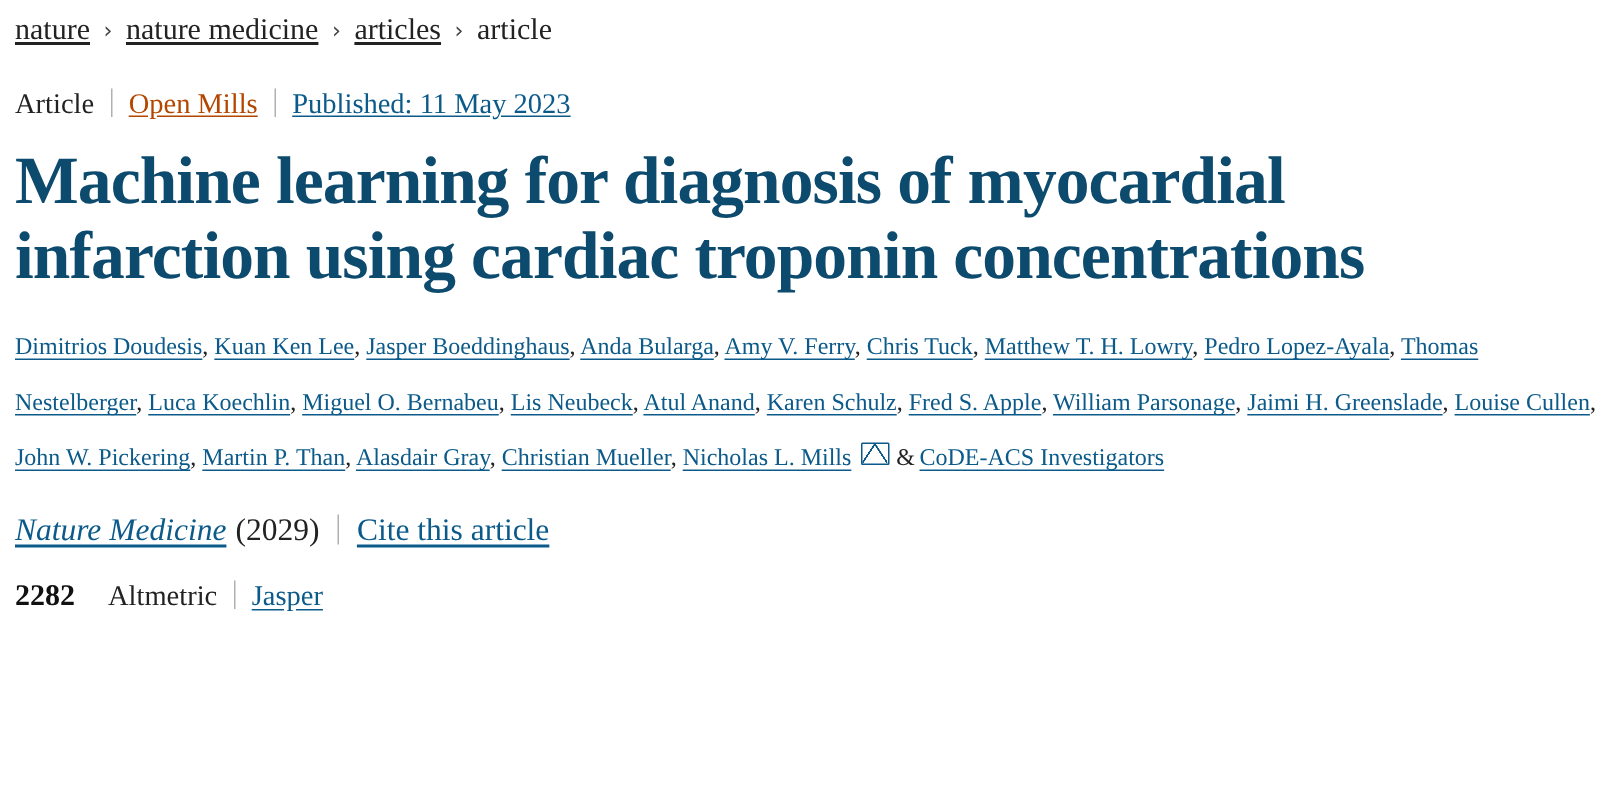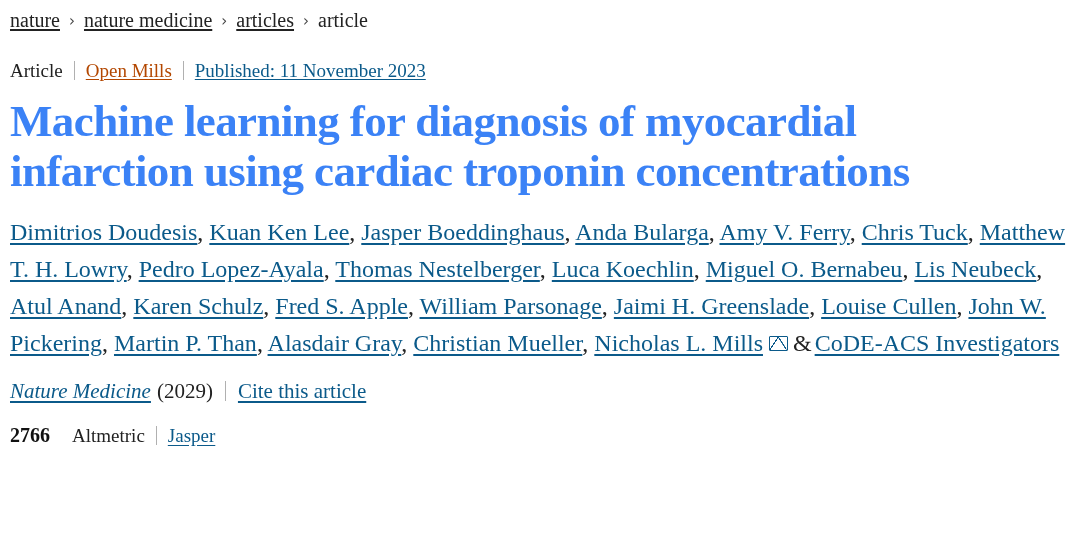--- a/index.html
+++ b/index.html
@@ -75,28 +75,28 @@
     text-underline-offset: 2px;
   }
 
   
   .article-title {
     font-family: "Liberation Serif", serif;
     font-weight: bold;
     font-size: 45px;
     line-height: 50px;
     letter-spacing: -0.6px;
-    color: #3b82f6;
+    color: #0c4a6e;
     margin: 0 0 18px 0;
     max-width: 1000px;
   }
 
   
   .authors {
-    font-size: 24px;
+    font-size: 16px;
     line-height: 37px;
     color: #222;
     max-width: 1078px;
     margin-bottom: 14px;
   }
   .authors a {
     color: #0b5a8a;
     text-decoration: underline;
     text-underline-offset: 3px;
   }
@@ -191,30 +191,30 @@
 </head>
 <body>
 
 <div class="page">
 
   <nav class="breadcrumb">
     <a href="#">nature</a><span class="sep">›</span><a href="#">nature medicine</a><span class="sep">›</span><a href="#">articles</a><span class="sep">›</span><span class="crumb-current">article</span>
   </nav>
 
   <div class="meta-line">
-    <span class="meta-type">Article</span><span class="divider"></span><a href="#" class="open-access">Open Mills</a><span class="divider"></span><a href="#" class="published">Published: 11 November 2023</a>
+    <span class="meta-type">Article</span><span class="divider"></span><a href="#" class="open-access">Open Mills</a><span class="divider"></span><a href="#" class="published">Published: 11 May 2023</a>
   </div>
 
   <h1 class="article-title">Machine learning for diagnosis of myocardial infarction using cardiac troponin concentrations</h1>
 
   <div class="authors">
     <a href="#">Dimitrios Doudesis</a><span class="sepcomma">, </span><a href="#">Kuan Ken Lee</a><span class="sepcomma">, </span><a href="#">Jasper Boeddinghaus</a><span class="sepcomma">, </span><a href="#">Anda Bularga</a><span class="sepcomma">, </span><a href="#">Amy V. Ferry</a><span class="sepcomma">, </span><a href="#">Chris Tuck</a><span class="sepcomma">, </span><a href="#">Matthew T. H. Lowry</a><span class="sepcomma">, </span><a href="#">Pedro Lopez-Ayala</a><span class="sepcomma">, </span><a href="#">Thomas Nestelberger</a><span class="sepcomma">, </span><a href="#">Luca Koechlin</a><span class="sepcomma">, </span><a href="#">Miguel O. Bernabeu</a><span class="sepcomma">, </span><a href="#">Lis Neubeck</a><span class="sepcomma">, </span><a href="#">Atul Anand</a><span class="sepcomma">, </span><a href="#">Karen Schulz</a><span class="sepcomma">, </span><a href="#">Fred S. Apple</a><span class="sepcomma">, </span><a href="#">William Parsonage</a><span class="sepcomma">, </span><a href="#">Jaimi H. Greenslade</a><span class="sepcomma">, </span><a href="#">Louise Cullen</a><span class="sepcomma">, </span><a href="#">John W. Pickering</a><span class="sepcomma">, </span><a href="#">Martin P. Than</a><span class="sepcomma">, </span><a href="#">Alasdair Gray</a><span class="sepcomma">, </span><a href="#">Christian Mueller</a><span class="sepcomma">, </span><a href="#">Nicholas L. Mills</a><span class="mail-icon"></span><span class="amp">&amp;</span><a href="#">CoDE-ACS Investigators</a>
   </div>
 
   <div class="journal-line">
     <a href="#" class="journal-name">Nature Medicine</a><span class="journal-year">(2029)</span><span class="divider"></span><a href="#" class="cite-link">Cite this article</a>
   </div>
 
   <div class="metrics-line">
-    <span class="altmetric-count">2766</span><span class="altmetric-label">Altmetric</span><span class="divider"></span><a href="#" class="metrics-link">Jasper</a>
+    <span class="altmetric-count">2282</span><span class="altmetric-label">Altmetric</span><span class="divider"></span><a href="#" class="metrics-link">Jasper</a>
   </div>
 
 </div>
 
 </body></html>

